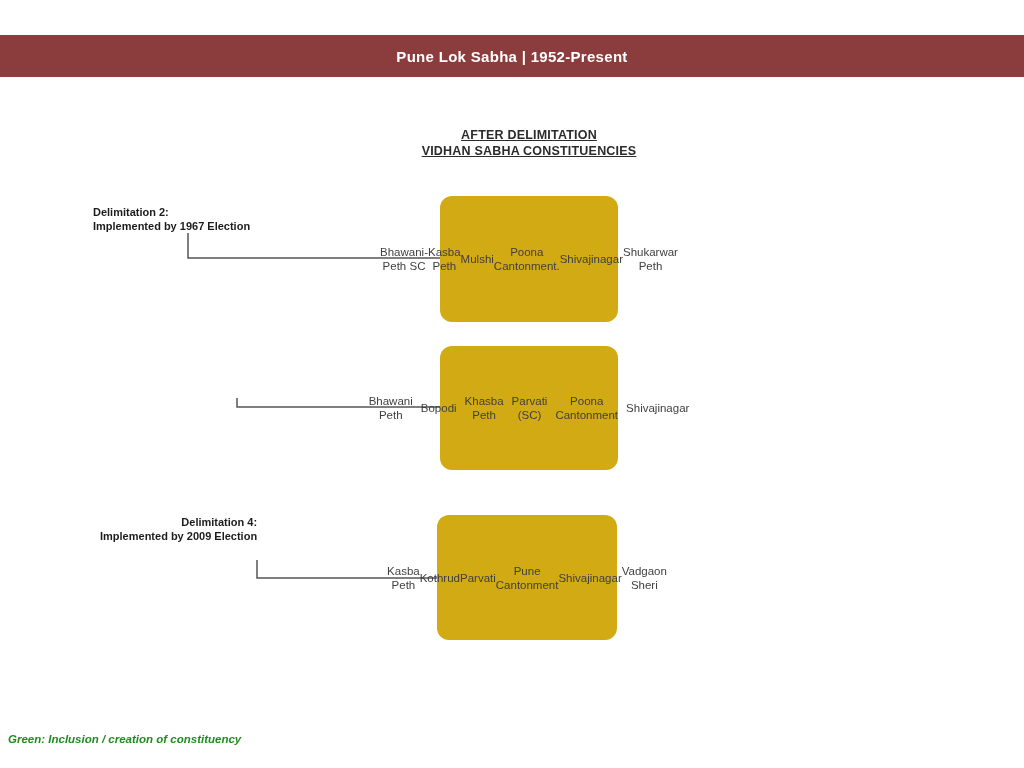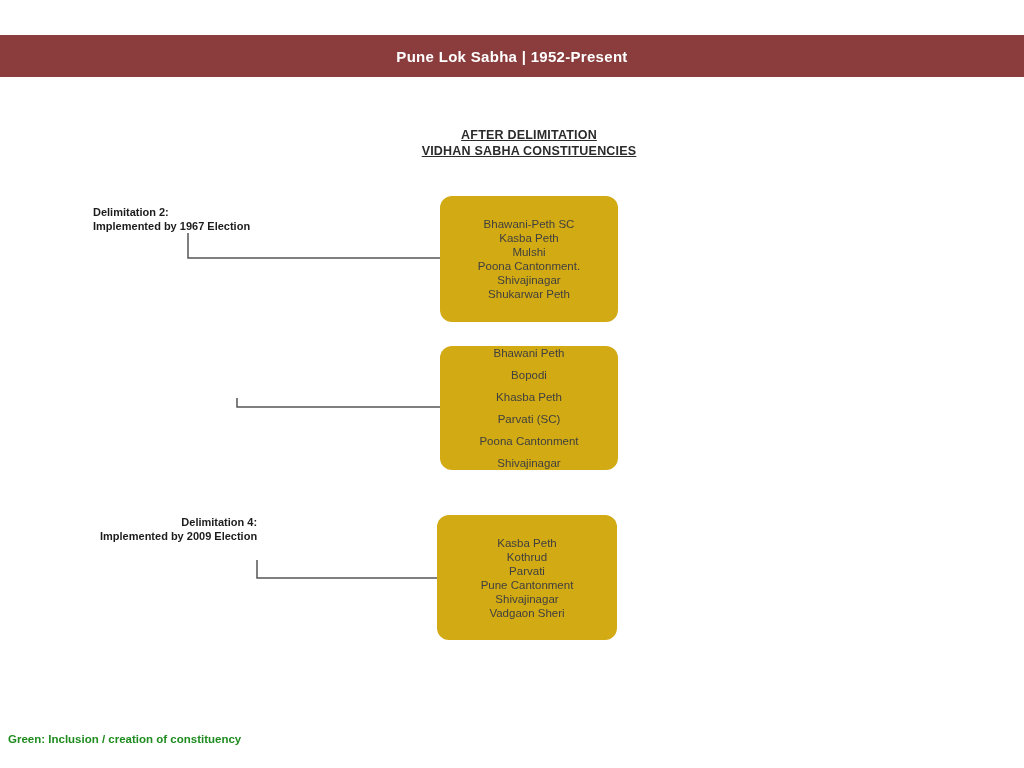--- a/index.html
+++ b/index.html
@@ -26,35 +26,35 @@
   .delim-label {
     position: absolute; color: #1c1c1c; font-size: 11px; font-weight: bold;
     line-height: 14px; white-space: nowrap;
   }
   .label-1 { left: 93px; top: 205px; }
   .label-2 { left: 100px; top: 354px; }
   .label-3 { left: 100px; top: 515px; text-align: right; }
 
   .const-box {
     position: absolute; background: #d2aa14; border-radius: 12px;
-    display: flex; flex-direction: column; align-items: center; justify-content: center;
+    display: flex; flex-direction: row; align-items: center; justify-content: center;
     text-align: center; color: #3f3f3f; font-size: 11.5px; line-height: 14px;
   }
   .box-1 { left: 440px; top: 196px; width: 178px; height: 126px; }
   .box-2 { left: 440px; top: 346px; width: 178px; height: 124px; gap: 8px; }
   .box-3 { left: 437px; top: 515px; width: 180px; height: 125px; }
 
   .connectors {
     position: absolute; left: 0; top: 0; width: 1024px; height: 768px;
     pointer-events: none;
   }
 
   .legend {
     position: absolute; left: 8px; top: 732px; font-size: 11.5px; font-weight: bold;
-    line-height: 14px; white-space: nowrap;
+    line-height: 14px; white-space: nowrap; font-style: italic;
   }
   .legend-green { color: #1f8c1f; }
   .legend-red { color: #ee4343; }
 </style>
 </head>
 <body>
 
 <div class="page">
 
   <div class="header-bar">

